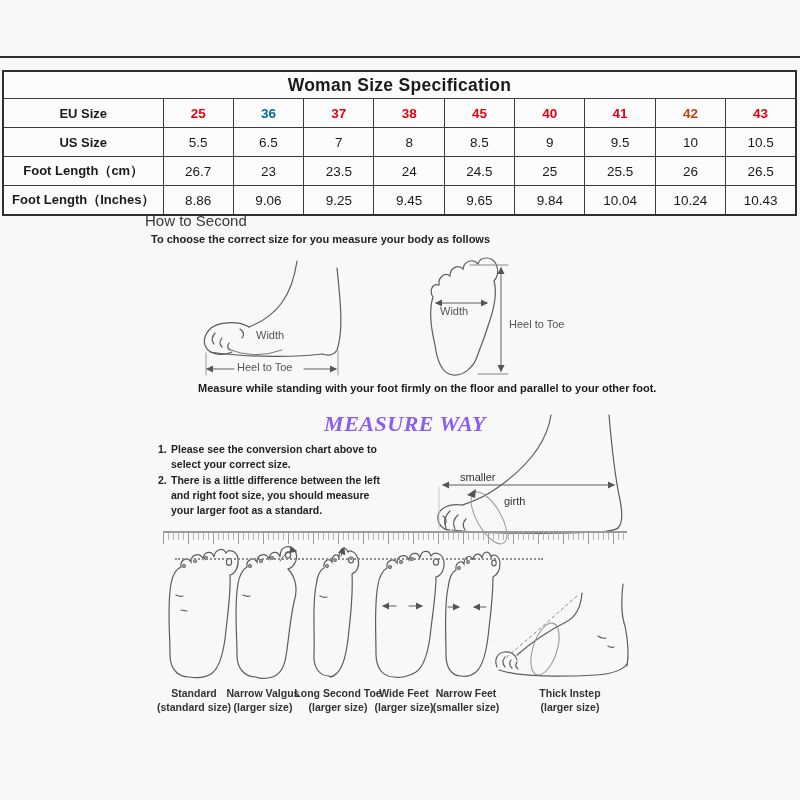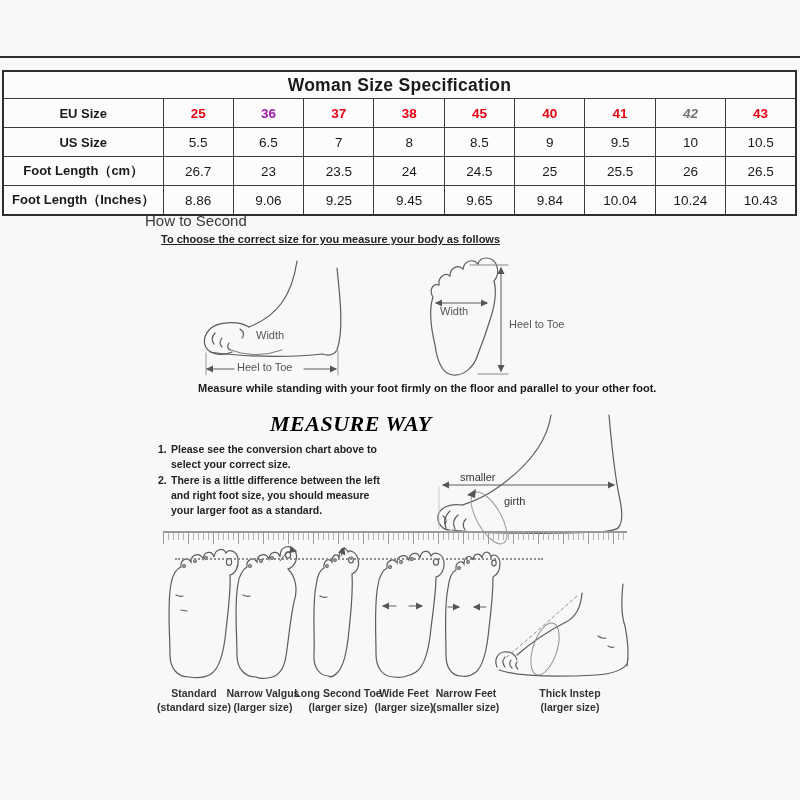--- a/index.html
+++ b/index.html
@@ -15,25 +15,25 @@
               background:#fcfcfc;border:2px solid #2f2f2f;}
   #size-table td{border:1px solid #3c3c3c;text-align:center;vertical-align:middle;
                  font-size:13.5px;padding:0;}
   #size-table td.title-cell{height:26px;font-size:17.5px;font-weight:600;letter-spacing:.3px;}
   #size-table td.row-label{font-weight:700;font-size:13px;}
   #size-table tr.data-row td{height:28px;margin-top:32px;}
   .eu-val{font-weight:700;}
 
   
   #htm-heading{left:145px;top:212px;font-size:15px;color:#3a3a3a;}
-  #htm-subtitle{left:161px;top:233px;font-size:11px;font-weight:700;color:#222;text-decoration:underline;}
+  #htm-subtitle{left:151px;top:233px;font-size:11px;font-weight:700;color:#222;}
   #measure-caption{left:198px;top:382px;font-size:11px;font-weight:700;color:#1b1b1b;}
-  #mw-title{left:270px;top:411px;width:270px;text-align:left;
+  #mw-title{left:270px;top:411px;width:270px;text-align:center;
             font-family:"Liberation Serif",serif;font-style:italic;font-weight:700;
-            font-size:22px;letter-spacing:.5px;color:#000000;}
+            font-size:22px;letter-spacing:.5px;color:#8b5cf6;}
   #mw-steps{left:158px;top:442px;width:236px;font-size:10.5px;font-weight:700;
             color:#222;line-height:15px;}
   .step{position:relative;margin:0 0 1px 0;}
   .step-num{position:absolute;left:0;top:0;}
   .step-text{display:block;margin-left:13px;white-space:pre-line;}
 
   .diag-label{font-size:11px;color:#555;}
   #label-length{left:460px;top:471px;color:#333;}
   #label-girth{left:504px;top:495px;color:#333;}
   #label-width-side{left:256px;top:329px;}
@@ -75,27 +75,27 @@
         <col>
         <col>
     </colgroup>
     <tbody>
         <tr>
       <td colspan="10" class="title-cell">Woman Size Specification</td>
     </tr>
     <tr class="data-row">
       <td class="row-label">EU Size</td>
       <td class="eu-val" style="color: rgb(230, 0, 18);">25</td>
-      <td class="eu-val" style="color: #a21caf;">36</td>
+      <td class="eu-val" style="color: #0369a1;">36</td>
       <td class="eu-val" style="color: rgb(230, 0, 18);">37</td>
       <td class="eu-val" style="color: rgb(230, 0, 18);">38</td>
       <td class="eu-val" style="color: rgb(230, 0, 18);">45</td>
       <td class="eu-val" style="color: rgb(230, 0, 18);">40</td>
       <td class="eu-val" style="color: rgb(230, 0, 18);">41</td>
-      <td class="eu-val" style="color: #737373; font-style: italic;">42</td>
+      <td class="eu-val" style="color: #c2410c;">42</td>
       <td class="eu-val" style="color: rgb(230, 0, 18);">43</td>
     </tr>
     <tr class="data-row">
       <td class="row-label">US Size</td>
       <td>5.5</td>
       <td>6.5</td>
       <td>7</td>
       <td>8</td>
       <td>8.5</td>
       <td>9</td>

